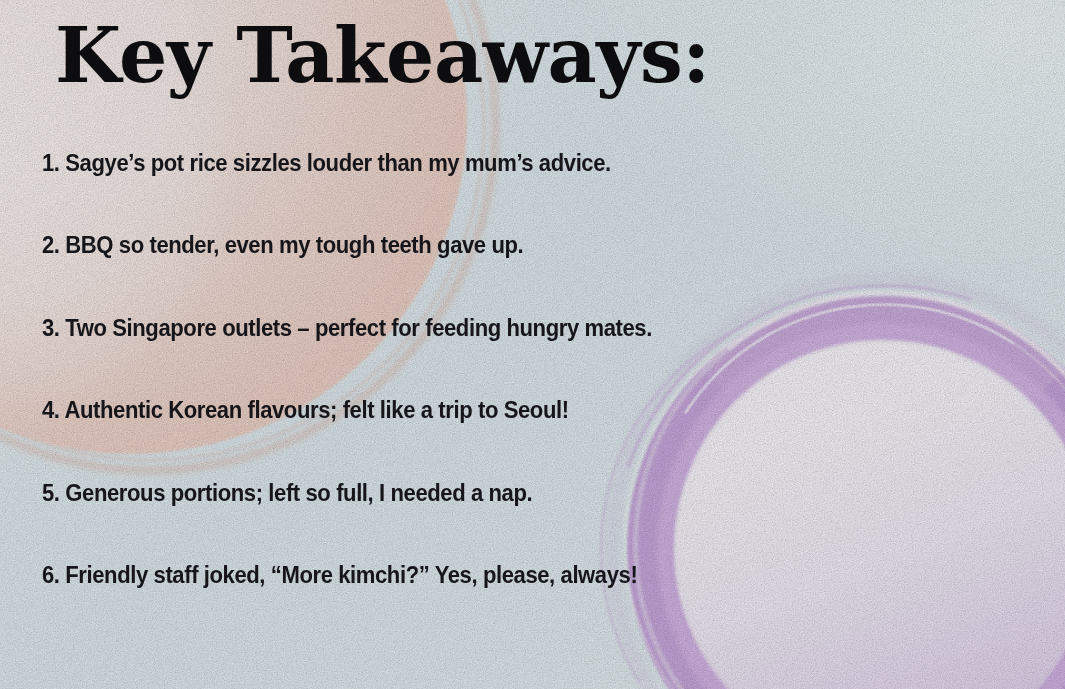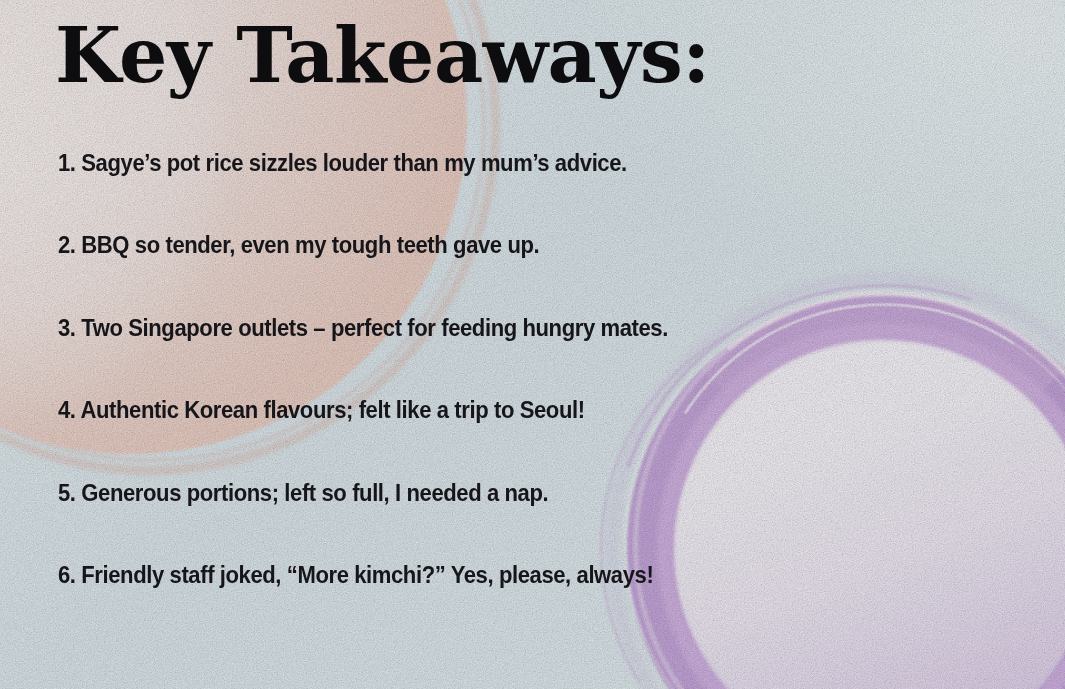--- a/index.html
+++ b/index.html
@@ -163,21 +163,21 @@
     font-weight: 700;
     font-size: 76px;
     line-height: 1.05;
     letter-spacing: -0.5px;
     color: #0d0d0f;
     white-space: nowrap;
   }
 
   #takeaway-list {
     position: absolute;
-    left: 58px;
+    left: 42px;
     top: 150px;
     width: 940px;
     list-style: none;
   }
   #takeaway-list li {
     font-family: "Liberation Sans", sans-serif;
     font-weight: 700;
     font-size: 24.5px;
     line-height: 1.1;
     letter-spacing: -0.45px;

